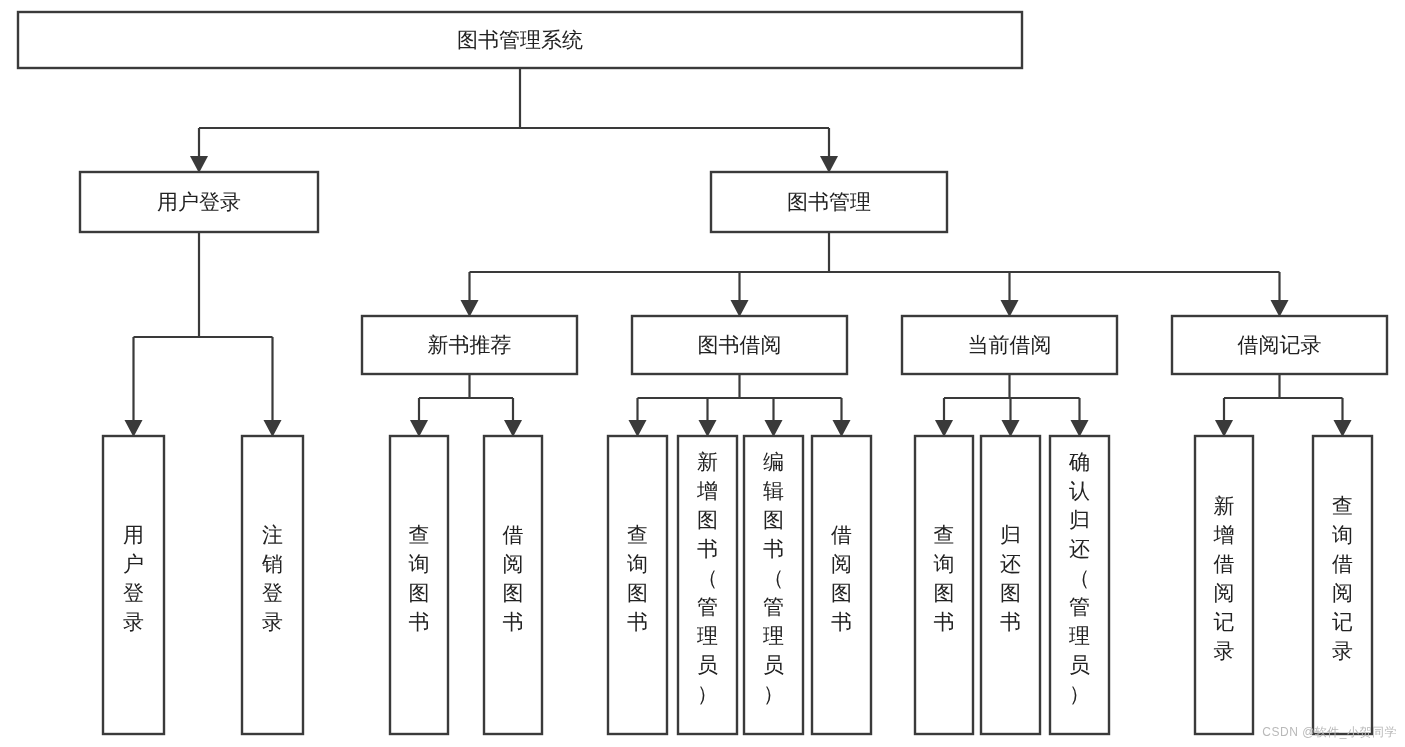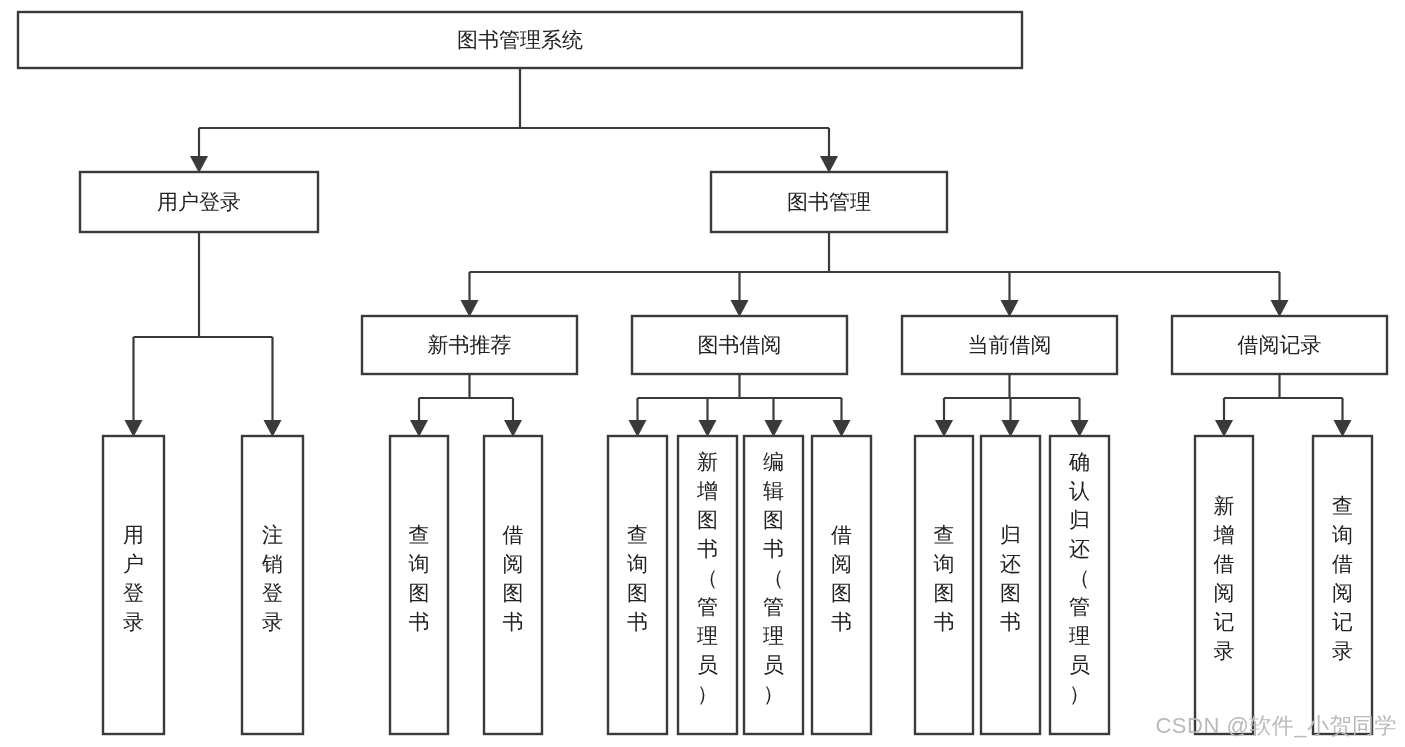--- a/index.html
+++ b/index.html
@@ -44,21 +44,21 @@
   }
   .arrow-head {
     fill: #3a3a3a;
     stroke: none;
   }
   .watermark {
     position: absolute;
     right: 8px;
     bottom: 6px;
     font-family: "Liberation Sans", "DejaVu Sans", sans-serif;
-    font-size: 22px;
+    font-size: 12px;
     color: #b9b9b9;
     letter-spacing: 0.5px;
     white-space: nowrap;
     pointer-events: none;
   }
 </style>
 </head>
 <body>
 
 <svg id="diagram" viewBox="0 0 1405 747" xmlns="http://www.w3.org/2000/svg">

